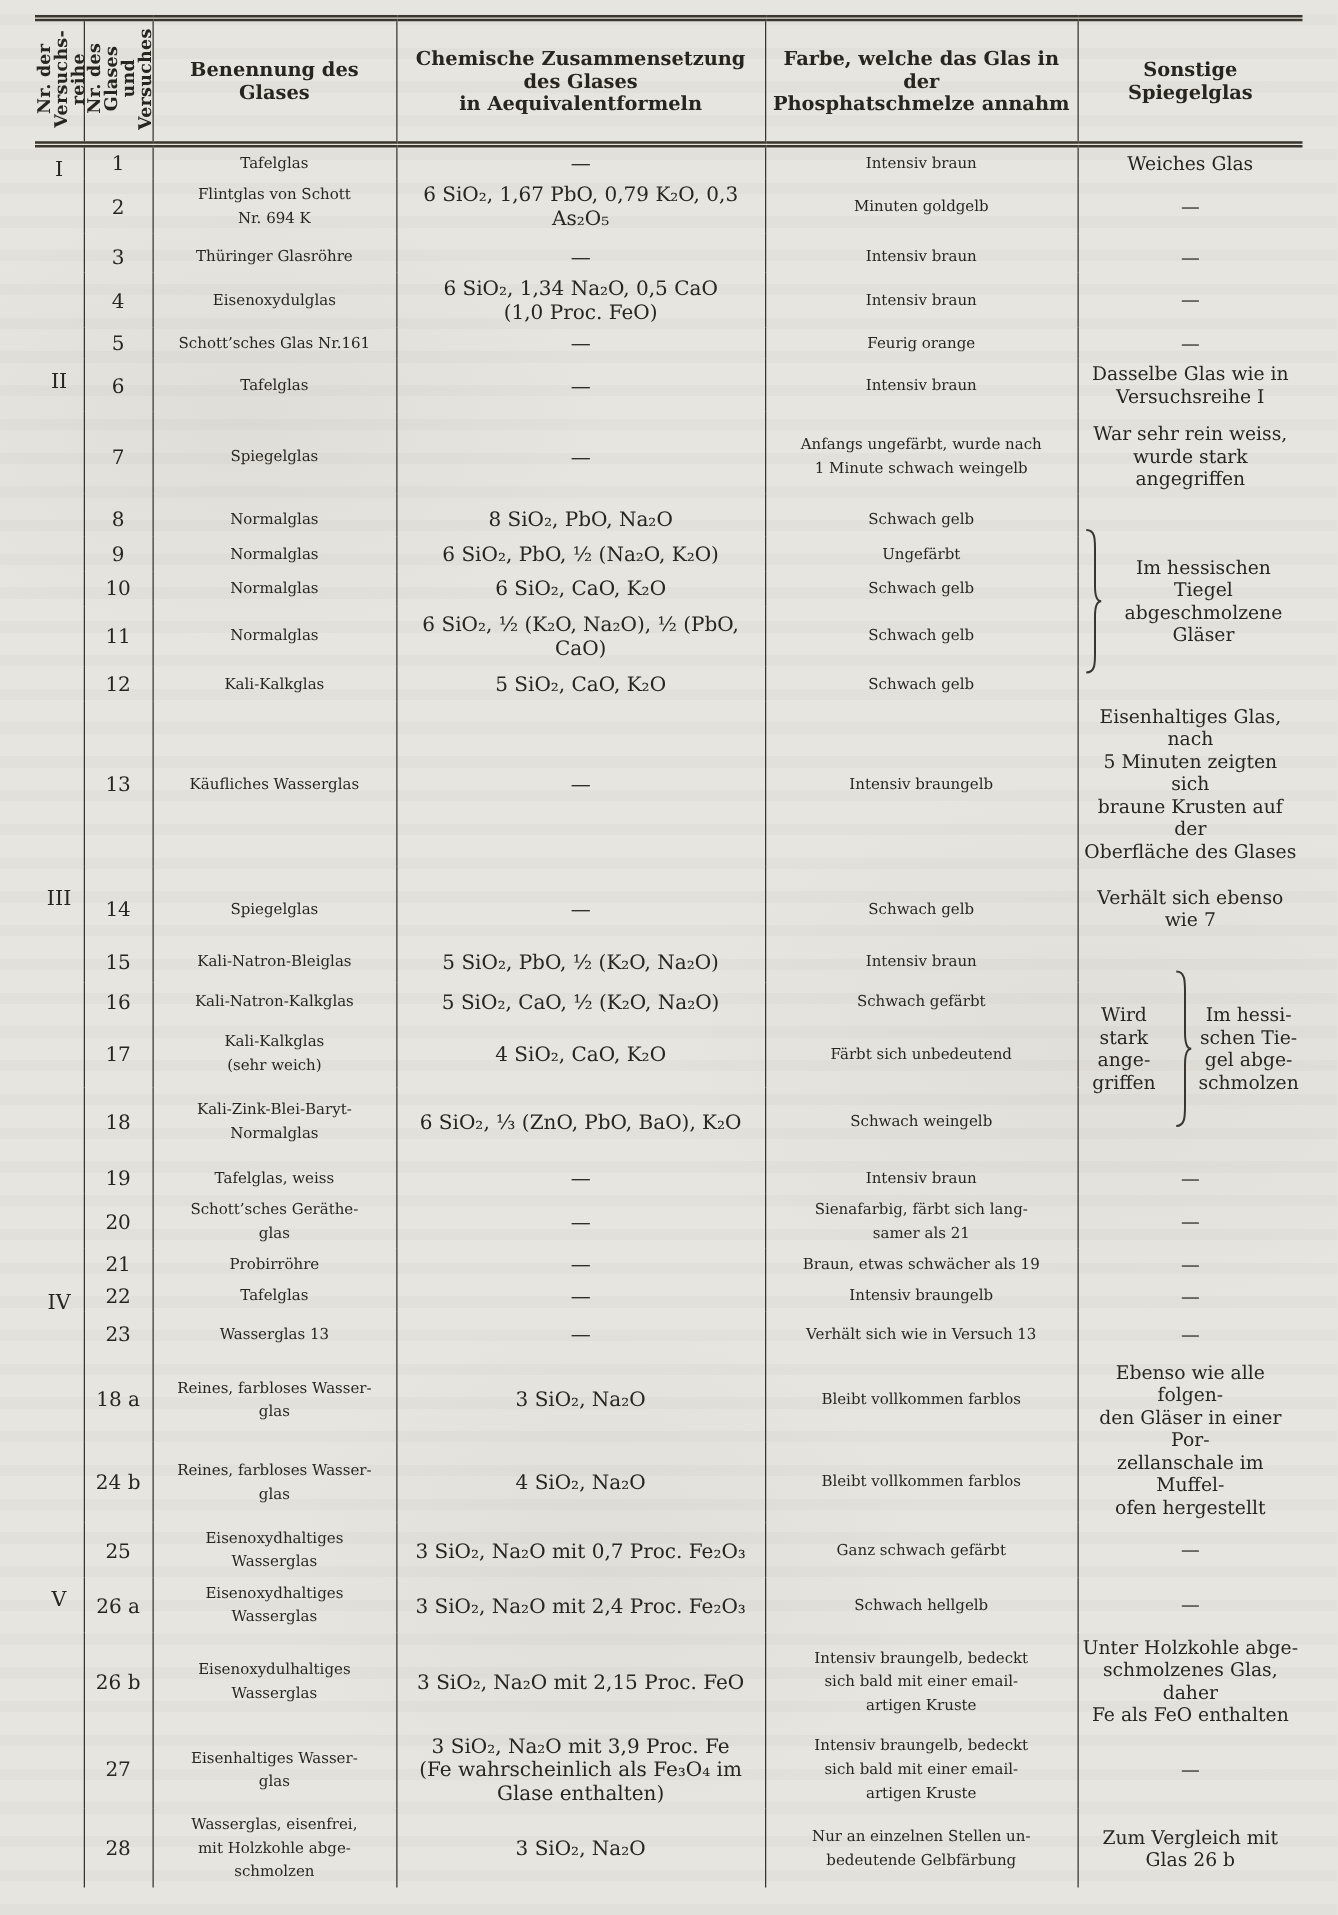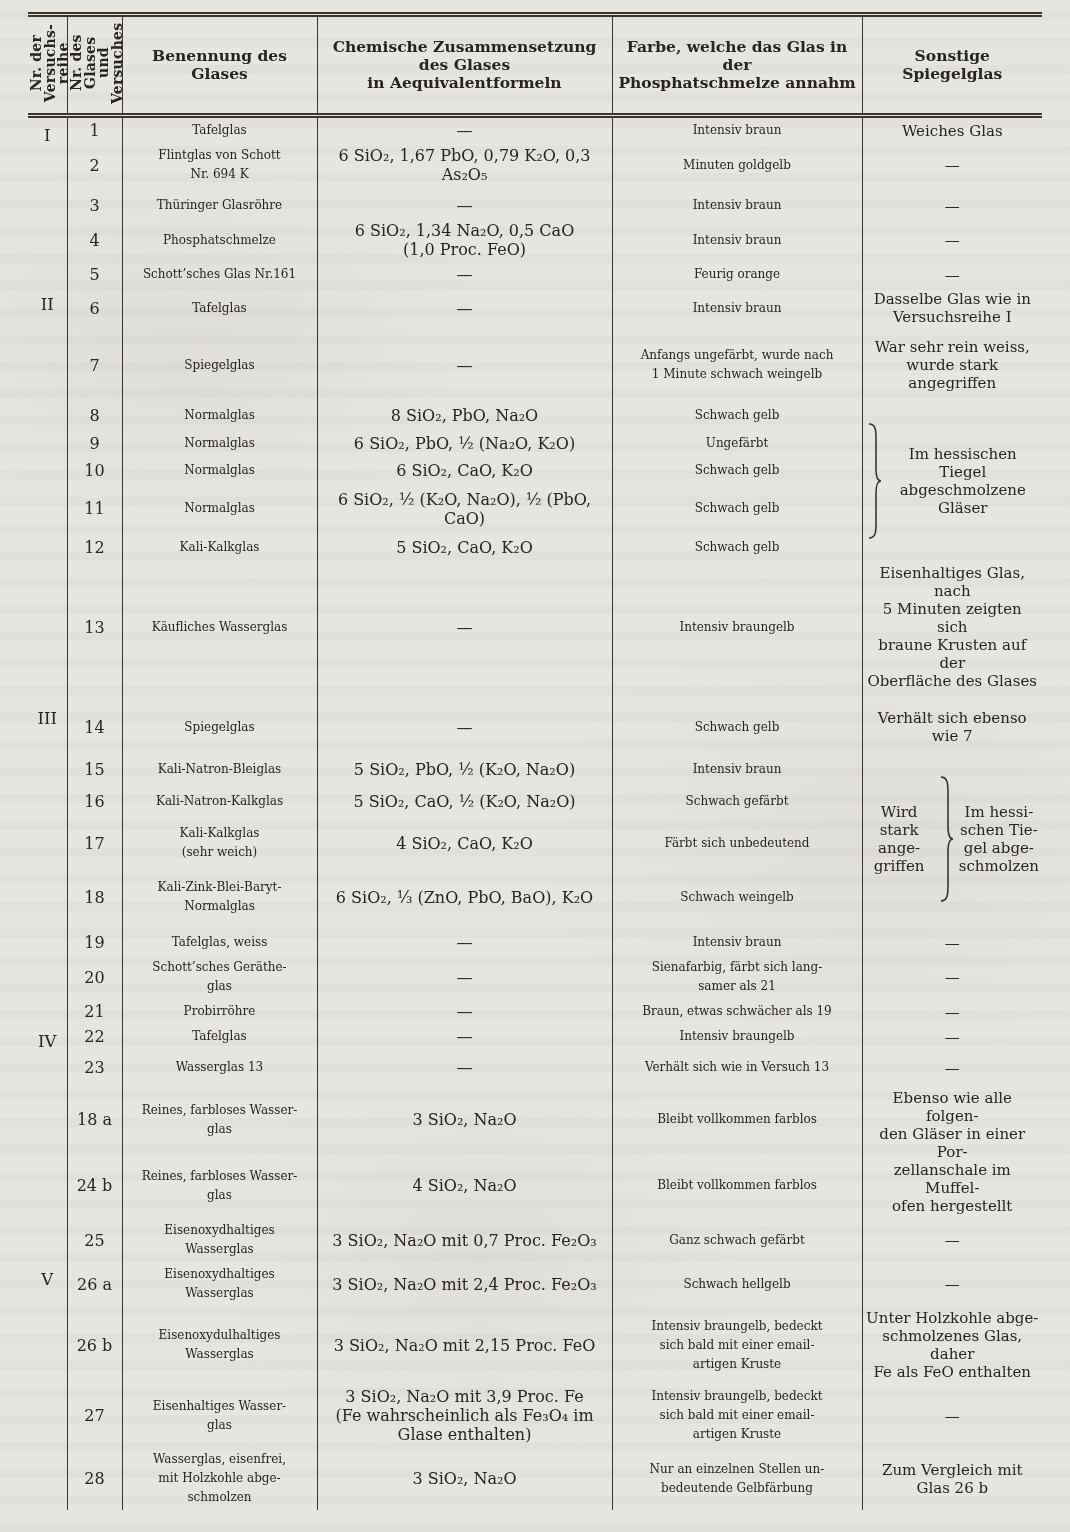--- a/index.html
+++ b/index.html
@@ -96,21 +96,21 @@
 </tr>
 <tr class="smallgap">
   <td class="v no">3</td>
   <td class="v name">Thüringer Glasröhre</td>
   <td class="v formula">—</td>
   <td class="v color">Intensiv braun</td>
   <td class="remark">—</td>
 </tr>
 <tr>
   <td class="v no">4</td>
-  <td class="v name">Phosphatschmelze</td>
+  <td class="v name">Eisenoxydulglas</td>
   <td class="v formula">6 SiO₂, 1,34 Na₂O, 0,5 CaO
 (1,0 Proc. FeO)</td>
   <td class="v color">Intensiv braun</td>
   <td class="remark">—</td>
 </tr>
 <tr>
   <td class="v no">5</td>
   <td class="v name">Schott’sches Glas Nr.161</td>
   <td class="v formula">—</td>
   <td class="v color">Feurig orange</td>

